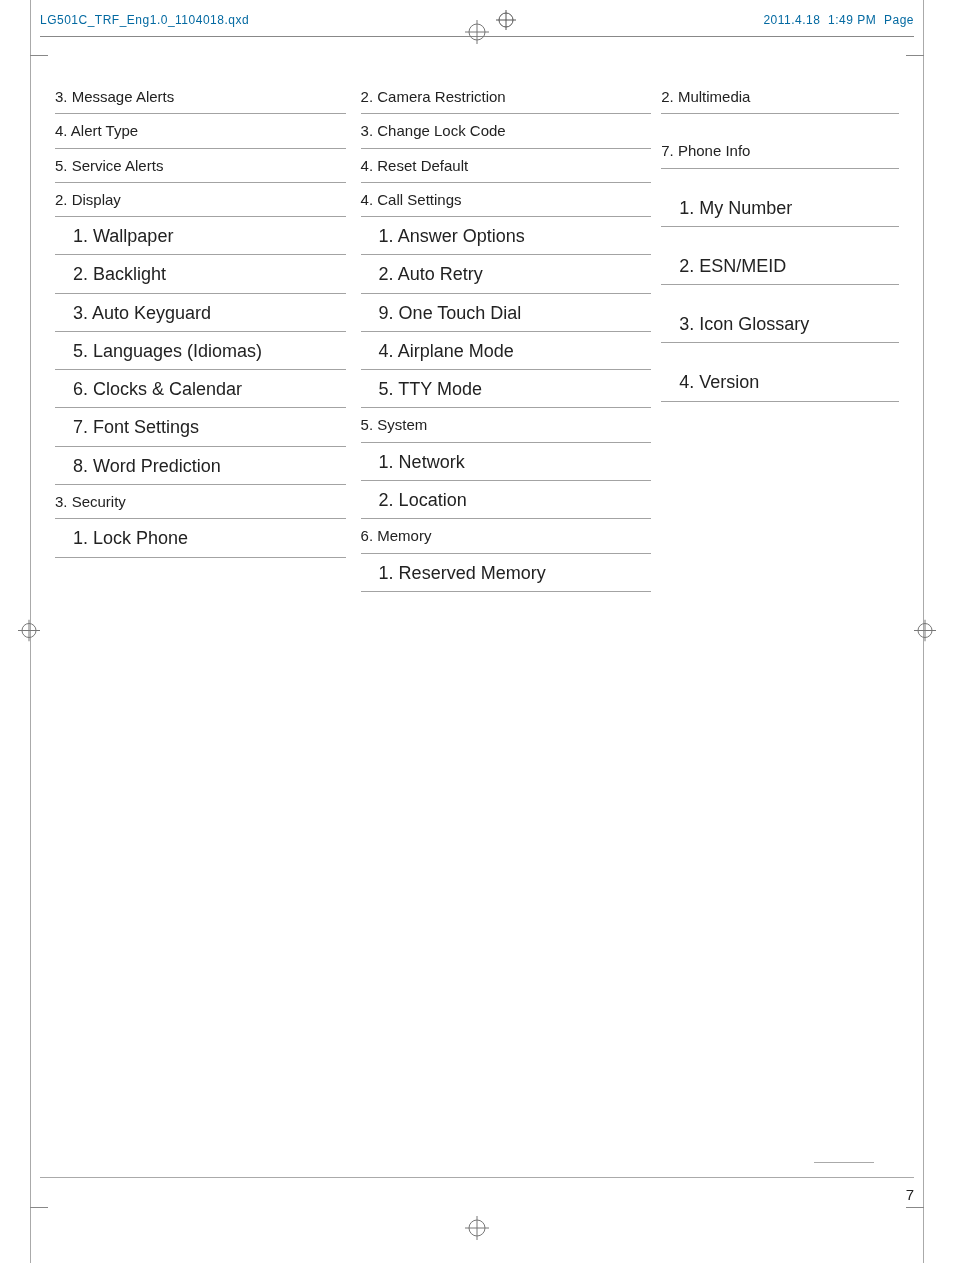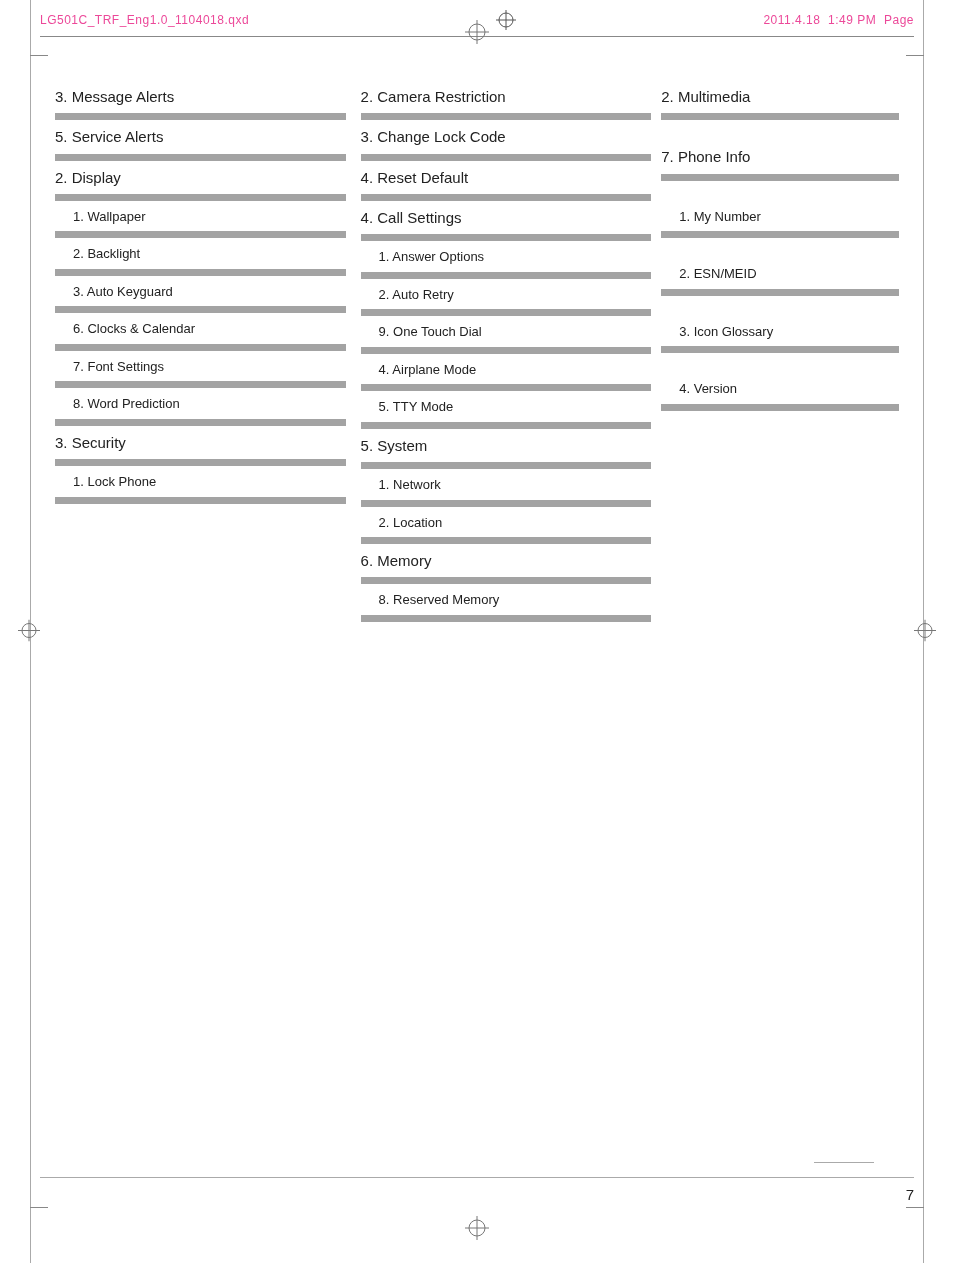--- a/index.html
+++ b/index.html
@@ -43,21 +43,21 @@
       left: 40px;
       right: 40px;
       display: flex;
       align-items: center;
       justify-content: space-between;
       border-bottom: 1px solid #888;
       padding-bottom: 6px;
     }
     .header-text {
       font-size: 12px;
-      color: #ec4899;
+      color: #0369a1;
       letter-spacing: 0.5px;
     }
     .header-center {
       display: flex;
       align-items: center;
       gap: 4px;
     }
 
     
     .content {
@@ -86,33 +86,33 @@
       padding-left: 15px;
     }
     .col-3 {
       flex: 0.9;
       padding-left: 10px;
       gap: 20px;
     }
 
     
     .menu-item {
-      border-bottom: 7px solid #a3a3a3;
+      border-bottom: 1px solid #a3a3a3;
       padding: 7px 0 6px 0;
       line-height: 1.35;
     }
 
     .menu-item.level1 {
       font-size: 15px;
       font-weight: normal;
       padding-left: 0;
     }
 
     .menu-item.level2 {
-      font-size: 13px;
+      font-size: 18px;
       padding-left: 18px;
     }
 
     
     .footer {
       position: absolute;
       bottom: 60px;
       left: 40px;
       right: 40px;
       display: flex;
@@ -242,46 +242,48 @@
   <svg width="22" height="22" viewBox="0 0 22 22">
     <circle cx="11" cy="11" r="7" fill="none" stroke="#777" stroke-width="1"></circle>
     <line x1="11" y1="0" x2="11" y2="22" stroke="#777" stroke-width="1"></line>
     <line x1="0" y1="11" x2="22" y2="11" stroke="#777" stroke-width="1"></line>
   </svg>
 </div>
 
 <div class="content">
   <div class="col col-1" id="col1-container">
       <div class="menu-item level1">3. Message Alerts</div>
+      <div class="menu-item level1">4. Alert Type</div>
       <div class="menu-item level1">5. Service Alerts</div>
       <div class="menu-item level1">2. Display</div>
       <div class="menu-item level2">1. Wallpaper</div>
       <div class="menu-item level2">2. Backlight</div>
       <div class="menu-item level2">3. Auto Keyguard</div>
+      <div class="menu-item level2">5. Languages (Idiomas)</div>
       <div class="menu-item level2">6. Clocks &amp; Calendar</div>
       <div class="menu-item level2">7. Font Settings</div>
       <div class="menu-item level2">8. Word Prediction</div>
       <div class="menu-item level1">3. Security</div>
       <div class="menu-item level2">1. Lock Phone</div>
     </div>
   <div class="col col-2" id="col2-container">
       <div class="menu-item level1">2. Camera Restriction</div>
       <div class="menu-item level1">3. Change Lock Code</div>
       <div class="menu-item level1">4. Reset Default</div>
       <div class="menu-item level1">4. Call Settings</div>
       <div class="menu-item level2">1. Answer Options</div>
       <div class="menu-item level2">2. Auto Retry</div>
       <div class="menu-item level2">9. One Touch Dial</div>
       <div class="menu-item level2">4. Airplane Mode</div>
       <div class="menu-item level2">5. TTY Mode</div>
       <div class="menu-item level1">5. System</div>
       <div class="menu-item level2">1. Network</div>
       <div class="menu-item level2">2. Location</div>
       <div class="menu-item level1">6. Memory</div>
-      <div class="menu-item level2">8. Reserved Memory</div>
+      <div class="menu-item level2">1. Reserved Memory</div>
     </div>
   <div class="col col-3" id="col3-container">
       <div class="menu-item level1">2. Multimedia</div>
       <div class="menu-item level1">7. Phone Info</div>
       <div class="menu-item level2">1. My Number</div>
       <div class="menu-item level2">2. ESN/MEID</div>
       <div class="menu-item level2">3. Icon Glossary</div>
       <div class="menu-item level2">4. Version</div>
     </div>
 </div>

